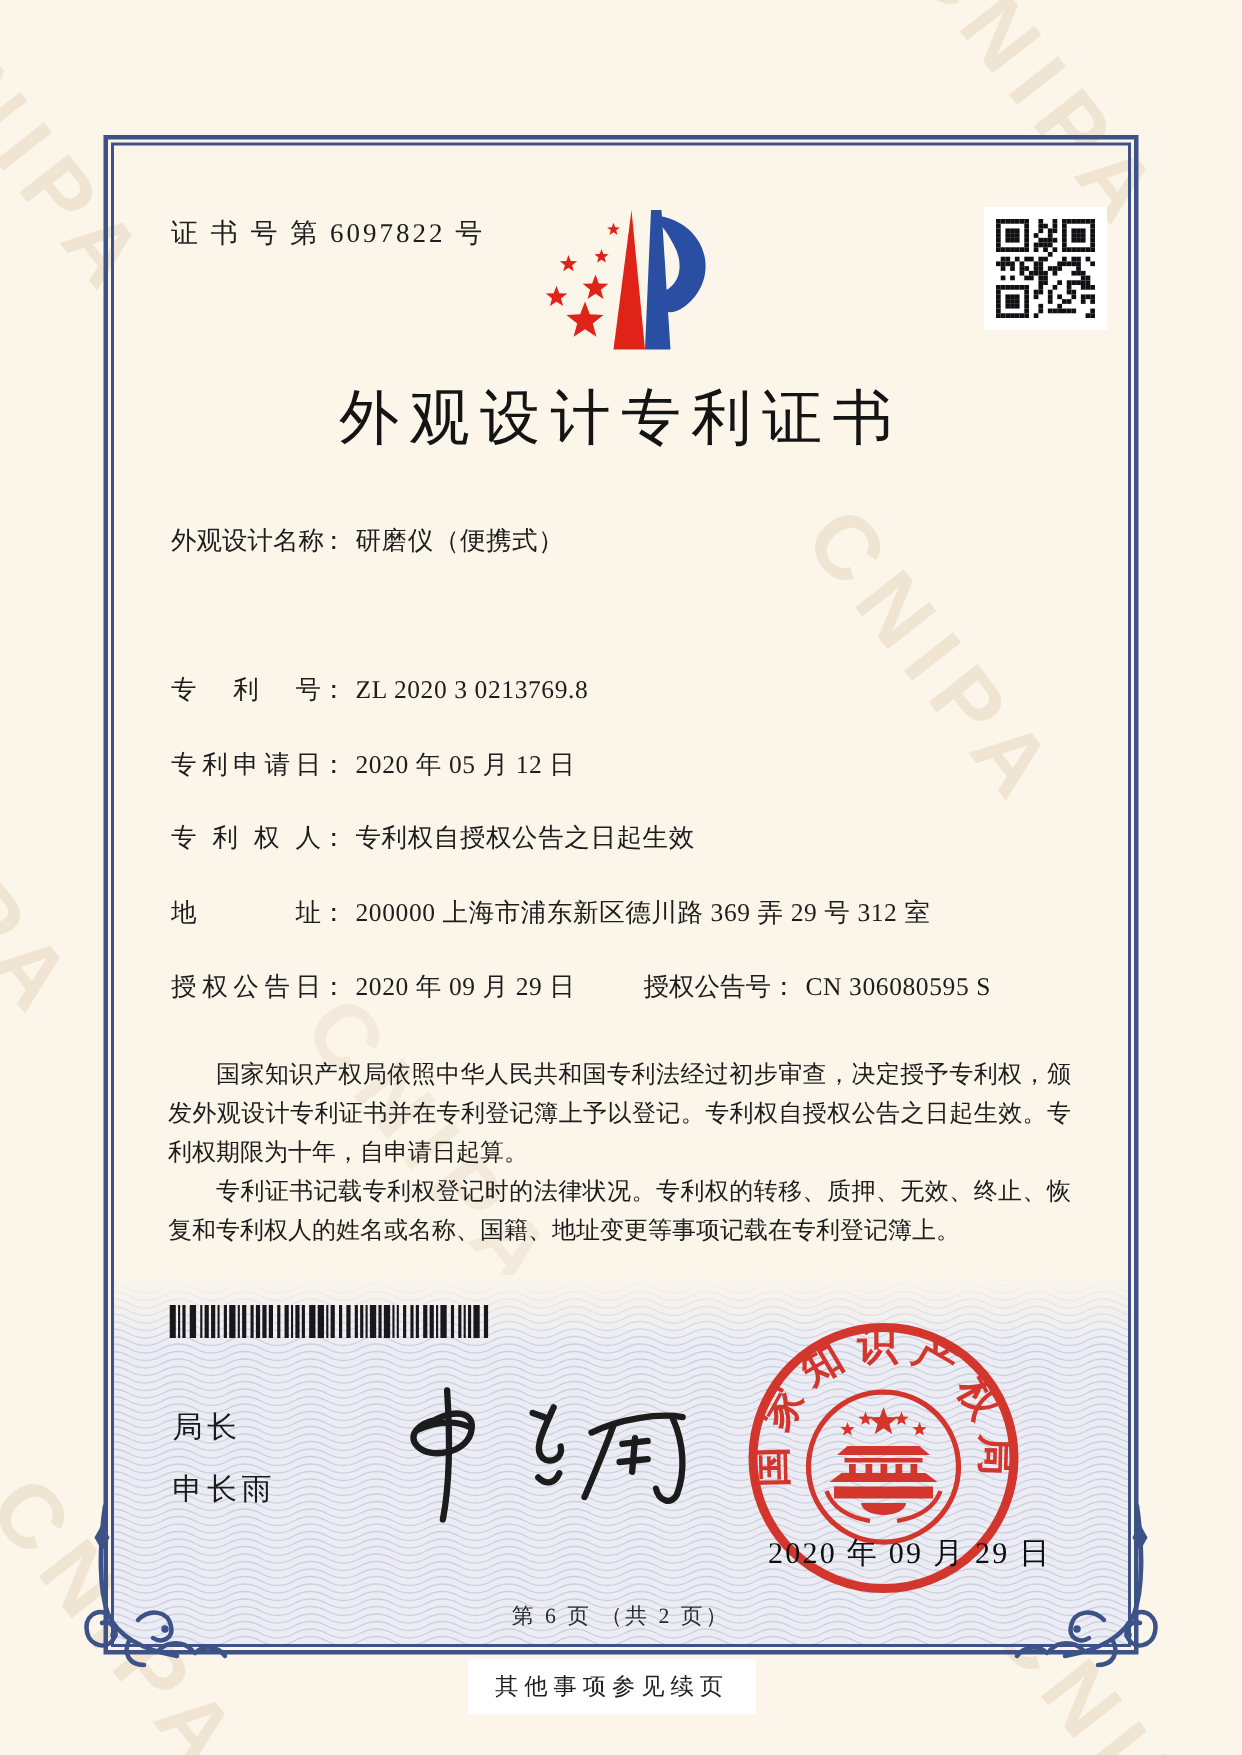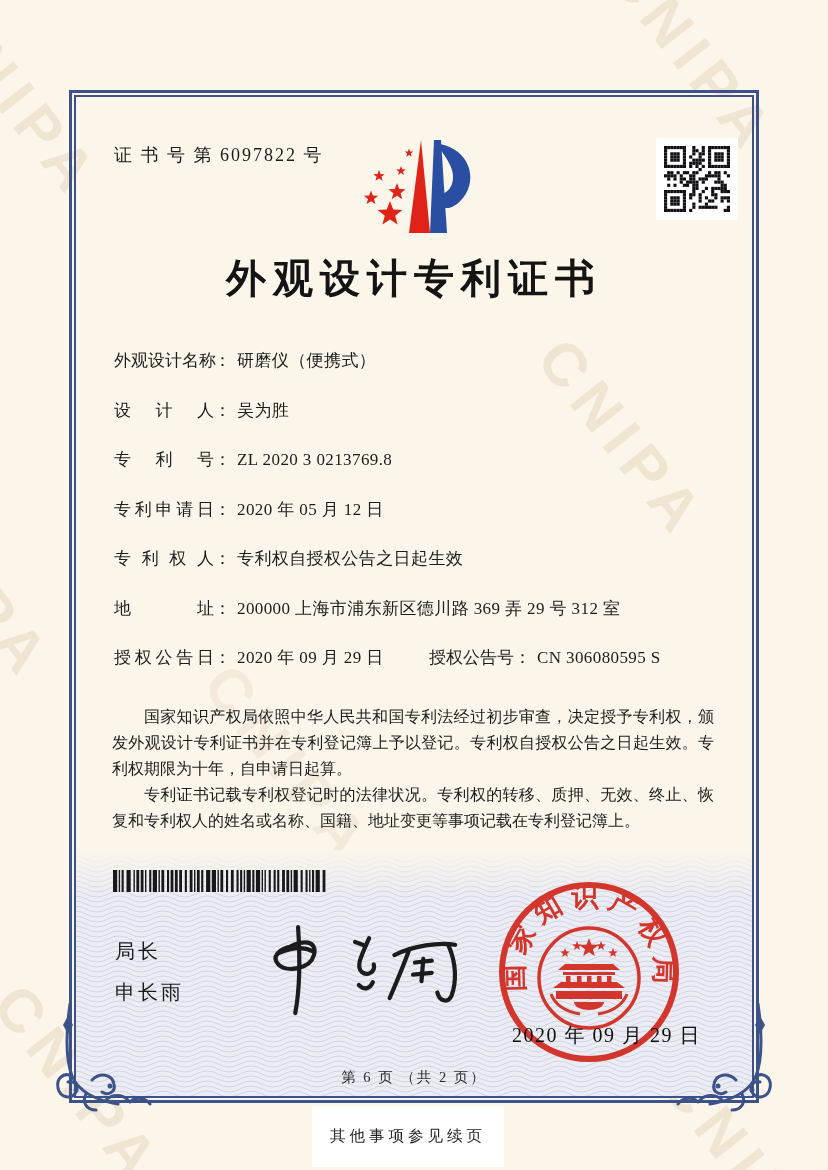--- a/index.html
+++ b/index.html
@@ -16,21 +16,21 @@
   .frame-inner{position:absolute;left:2px;top:2px;right:2px;bottom:2px;border:2px solid #3c5288;overflow:hidden;}
   .guilloche{position:absolute;left:0;right:0;bottom:0;height:246px;background:#ecedf4;}
   .guilloche-fade{position:absolute;left:0;right:0;top:0;height:46px;
                   background:linear-gradient(#fbf5ea,rgba(251,245,234,0));}
   
   .certno{position:absolute;left:114px;top:143px;font-size:18px;letter-spacing:2px;z-index:2;}
   .logo{position:absolute;left:350px;top:136px;z-index:2;}
   .qr{position:absolute;left:656px;top:138px;width:82px;height:82px;background:#fff;z-index:2;
       display:flex;align-items:center;justify-content:center;}
   .title{position:absolute;left:69px;top:251px;width:690px;text-align:center;font-size:40px;
-         font-weight:bold;letter-spacing:7px;color:#141414;z-index:2;}
+         font-weight:normal;letter-spacing:7px;color:#141414;z-index:2;}
   
   .row{position:absolute;left:114px;font-size:17px;z-index:2;white-space:nowrap;}
   .row .lab{display:inline-block;width:100px;text-align:justify;text-align-last:justify;}
   .row .val{margin-left:6px;letter-spacing:0.4px;}
   .r1{top:349px}.r2{top:399px}.r3{top:448px}.r4{top:498px}.r5{top:547px}.r6{top:597px}.r7{top:646px}
   .pair2{position:absolute;left:315px;top:0;}
   
   .paras{position:absolute;left:112px;top:704px;width:602px;font-size:16px;line-height:26px;
          text-align:justify;z-index:2;}
   .paras p{margin:0;text-indent:2em;}
@@ -40,21 +40,21 @@
   .signer{position:absolute;left:115px;z-index:2;font-family:Liberation Mono, monospace;
           font-size:20px;letter-spacing:3px;color:#1b1b1b;}
   .s1{top:938px}.s2{top:979px}
   .signature{position:absolute;left:256px;top:916px;z-index:2;}
   
   .seal{position:absolute;left:494px;top:877px;z-index:3;opacity:0.93;}
   .seal-date{position:absolute;left:512px;top:1022px;z-index:4;font-size:20px;letter-spacing:1.5px;color:#0e0e0e;}
   
   .pageinfo{position:absolute;left:69px;top:1068px;width:690px;text-align:center;font-size:14.5px;
             letter-spacing:2px;color:#2b2b2b;z-index:2;}
-  .note{position:absolute;left:312px;top:1106px;background:#ffffff;padding:20px 18px;font-size:15.5px;
+  .note{position:absolute;left:312px;top:1106px;background:#ffffff;padding:8px 18px;font-size:15.5px;
         letter-spacing:4px;color:#1f1f1f;z-index:2;}
   
   .flourish{position:absolute;z-index:4;}
   .fl-left{left:46px;top:1002px;}
   .fl-right{left:672px;top:1002px;transform:scaleX(-1);}
 </style>
 </head>
 <body>
 
 <div class="page">
@@ -367,23 +367,20 @@
           <rect x="60" y="60" width="3" height="3"></rect>
         </g>
       </svg>
   </div>
 
   <div class="title">外观设计专利证书</div>
 
   <div class="row r1">
     <span class="lab">外观设计名称</span><span>：</span><span class="val">研磨仪（便携式）</span>
   </div>
-  <div class="row r2">
-    <span class="lab">设计人</span><span>：</span><span class="val">吴为胜</span>
-  </div>
   <div class="row r3">
     <span class="lab">专利号</span><span>：</span><span class="val">ZL 2020 3 0213769.8</span>
   </div>
   <div class="row r4">
     <span class="lab">专利申请日</span><span>：</span><span class="val">2020 年 05 月 12 日</span>
   </div>
   <div class="row r5">
     <span class="lab">专利权人</span><span>：</span><span class="val">专利权自授权公告之日起生效</span>
   </div>
   <div class="row r6">

